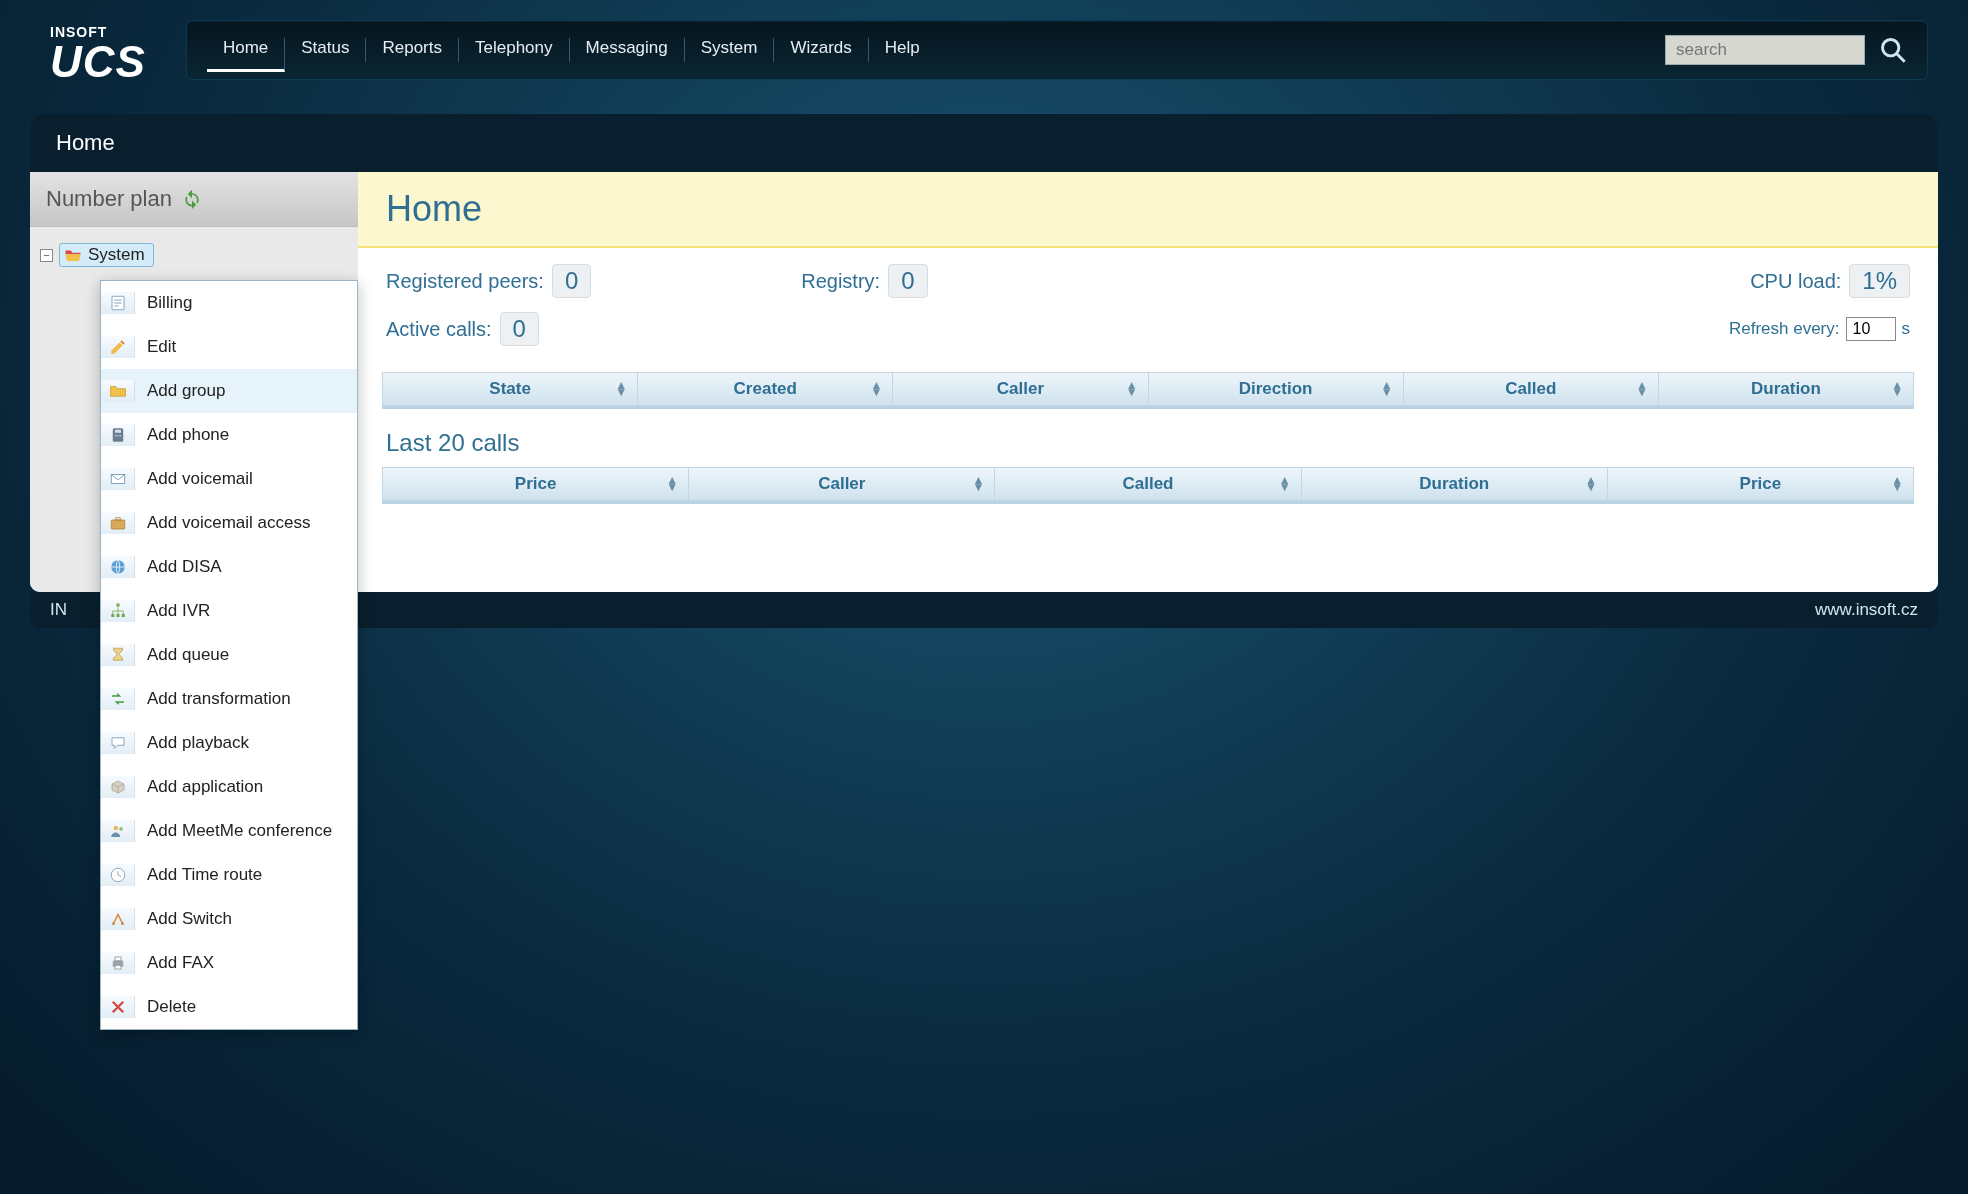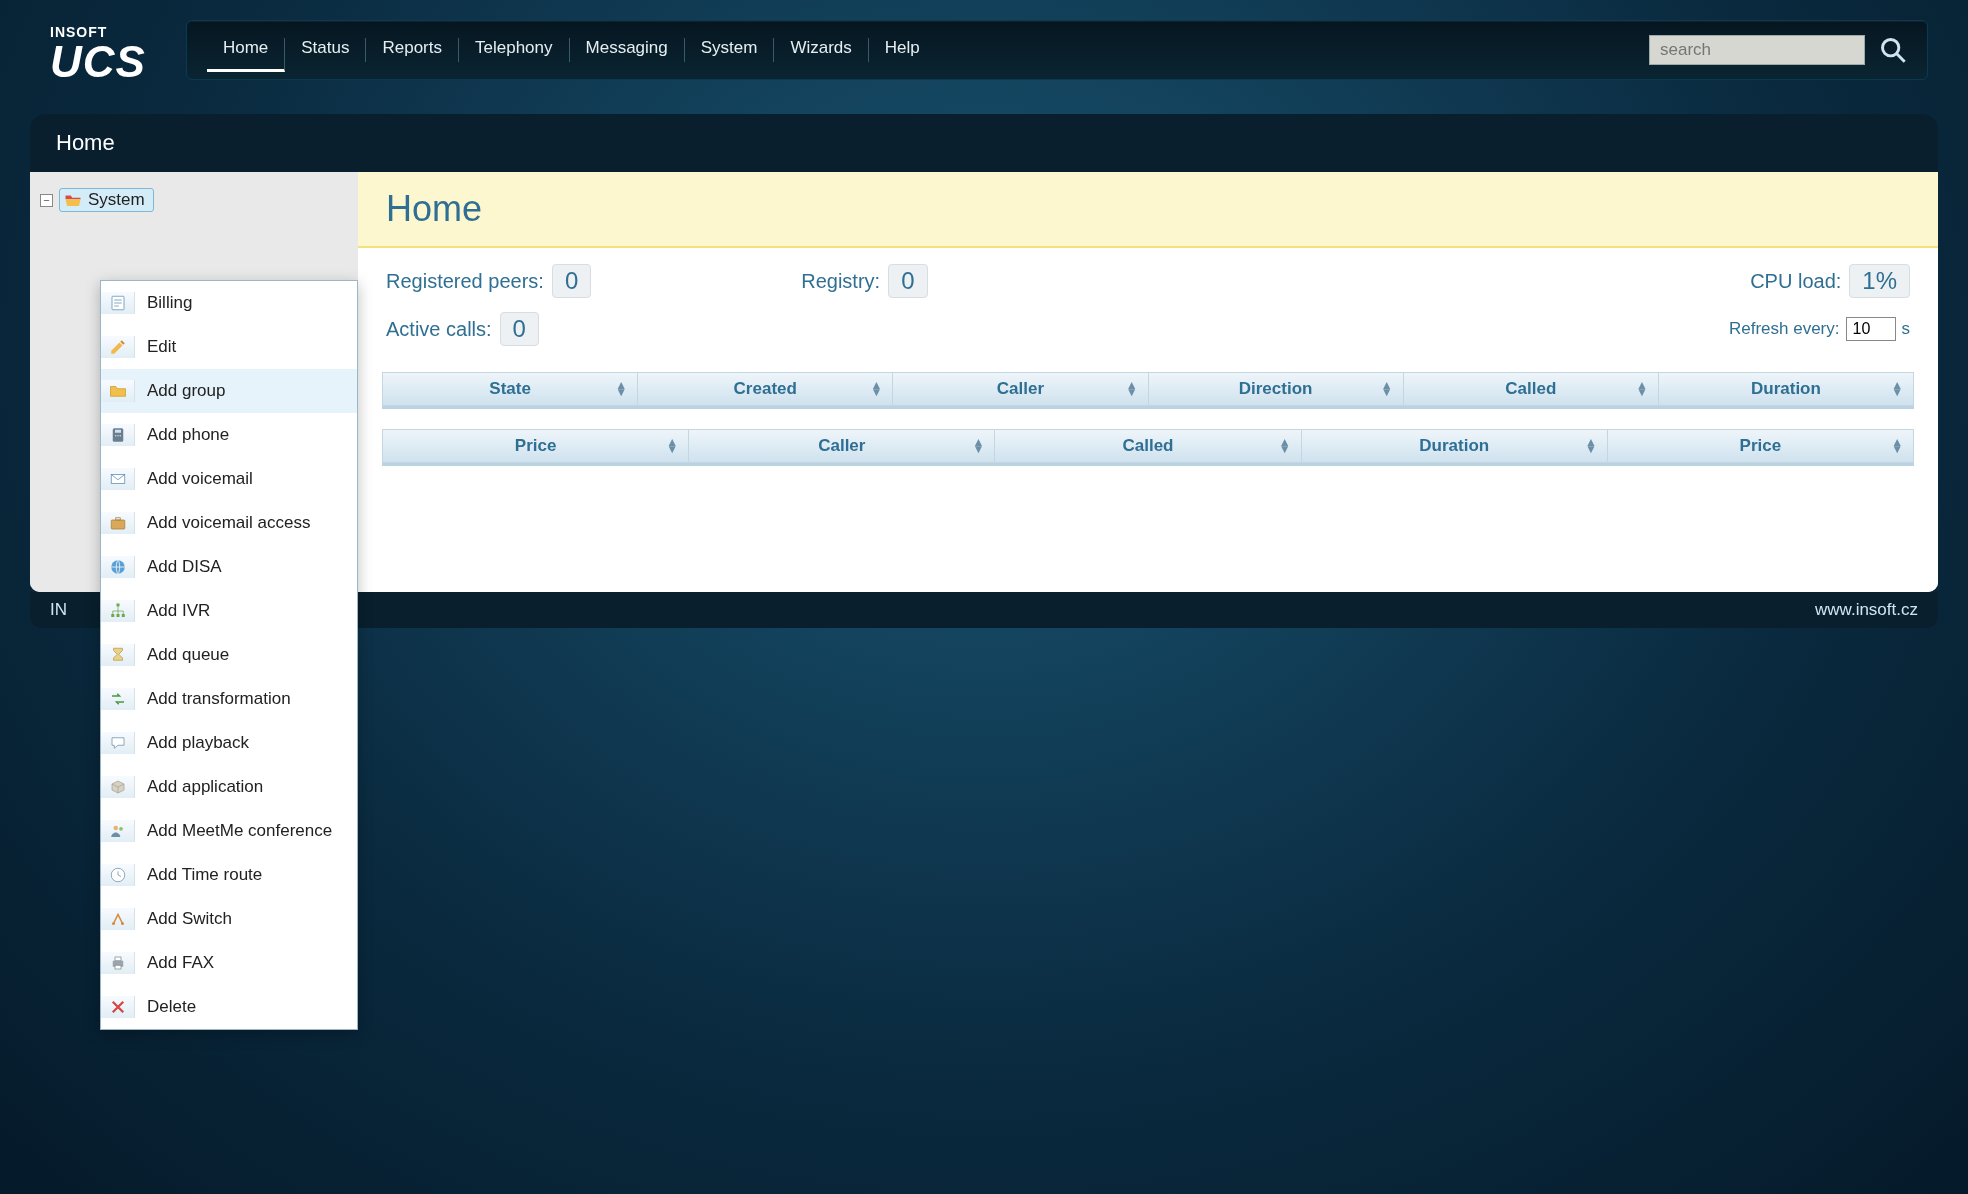--- a/index.html
+++ b/index.html
@@ -42,21 +42,21 @@
   }
   .nav a:last-child { border-right: none; }
   .nav a.active { border-bottom: 3px solid #fff; padding-bottom: 10px; margin-bottom: -10px; }
   .search-wrap { margin-left: auto; display: flex; align-items: center; gap: 14px; }
   .search-input {
     background: #d7d7d2;
     border: 1px solid #9aa;
     padding: 4px 10px;
     font-size: 17px;
     color: #666;
-    width: 216px;
+    width: 200px;
     height: 30px;
   }
   .search-btn { cursor: pointer; }
   .breadcrumb-bar {
     margin: 30px 30px 0 30px;
     background: #091f2d;
     border-radius: 16px 16px 0 0;
     padding: 16px 26px;
     color: #fff;
     font-size: 22px;
@@ -246,20 +246,29 @@
     </div>
   </div>
 </div>
 
 <div class="breadcrumb-bar">
   <span>Home</span>
 </div>
 
 <div class="content-wrap">
   <aside class="sidebar">
+    <div class="sidebar-header">
+      <span>Number plan</span>
+      <span>
+        <svg width="20" height="20" viewBox="0 0 24 24">
+            <path fill="#4a9b3e" d="M12 4V1L7 6l5 5V7c3.3 0 6 2.7 6 6 0 1-.3 2-.7 2.8l1.5 1.5C19.5 16 20 14.6 20 13c0-4.4-3.6-8-8-8z"></path>
+            <path fill="#4a9b3e" d="M12 19c-3.3 0-6-2.7-6-6 0-1 .3-2 .7-2.8L5.2 8.7C4.5 10 4 11.4 4 13c0 4.4 3.6 8 8 8v3l5-5-5-5v5z"></path>
+          </svg>
+      </span>
+    </div>
     <div class="tree">
       <div class="tree-row">
         <span class="tree-toggle">−</span>
         <span class="tree-node">
           <span>
             <svg width="18" height="16" viewBox="0 0 24 20">
                 <path fill="#d94b4b" d="M2 4h7l2 3h11v2H2z"></path>
                 <path fill="#f2c04a" d="M2 9h20l-2 9H4z"></path>
               </svg>
           </span>
@@ -483,20 +492,21 @@
             <span>Called</span>
             <span class="sort-icon">▲<br>▼</span>
           </div>
           <div class="col">
             <span>Duration</span>
             <span class="sort-icon">▲<br>▼</span>
           </div>
         </div>
     </div>
 
+    <div class="section-title">Last 20 calls</div>
 
     <div class="grid">
       <div class="grid-head" id="grid2">
           <div class="col">
             <span>Price</span>
             <span class="sort-icon">▲<br>▼</span>
           </div>
           <div class="col">
             <span>Caller</span>
             <span class="sort-icon">▲<br>▼</span>

